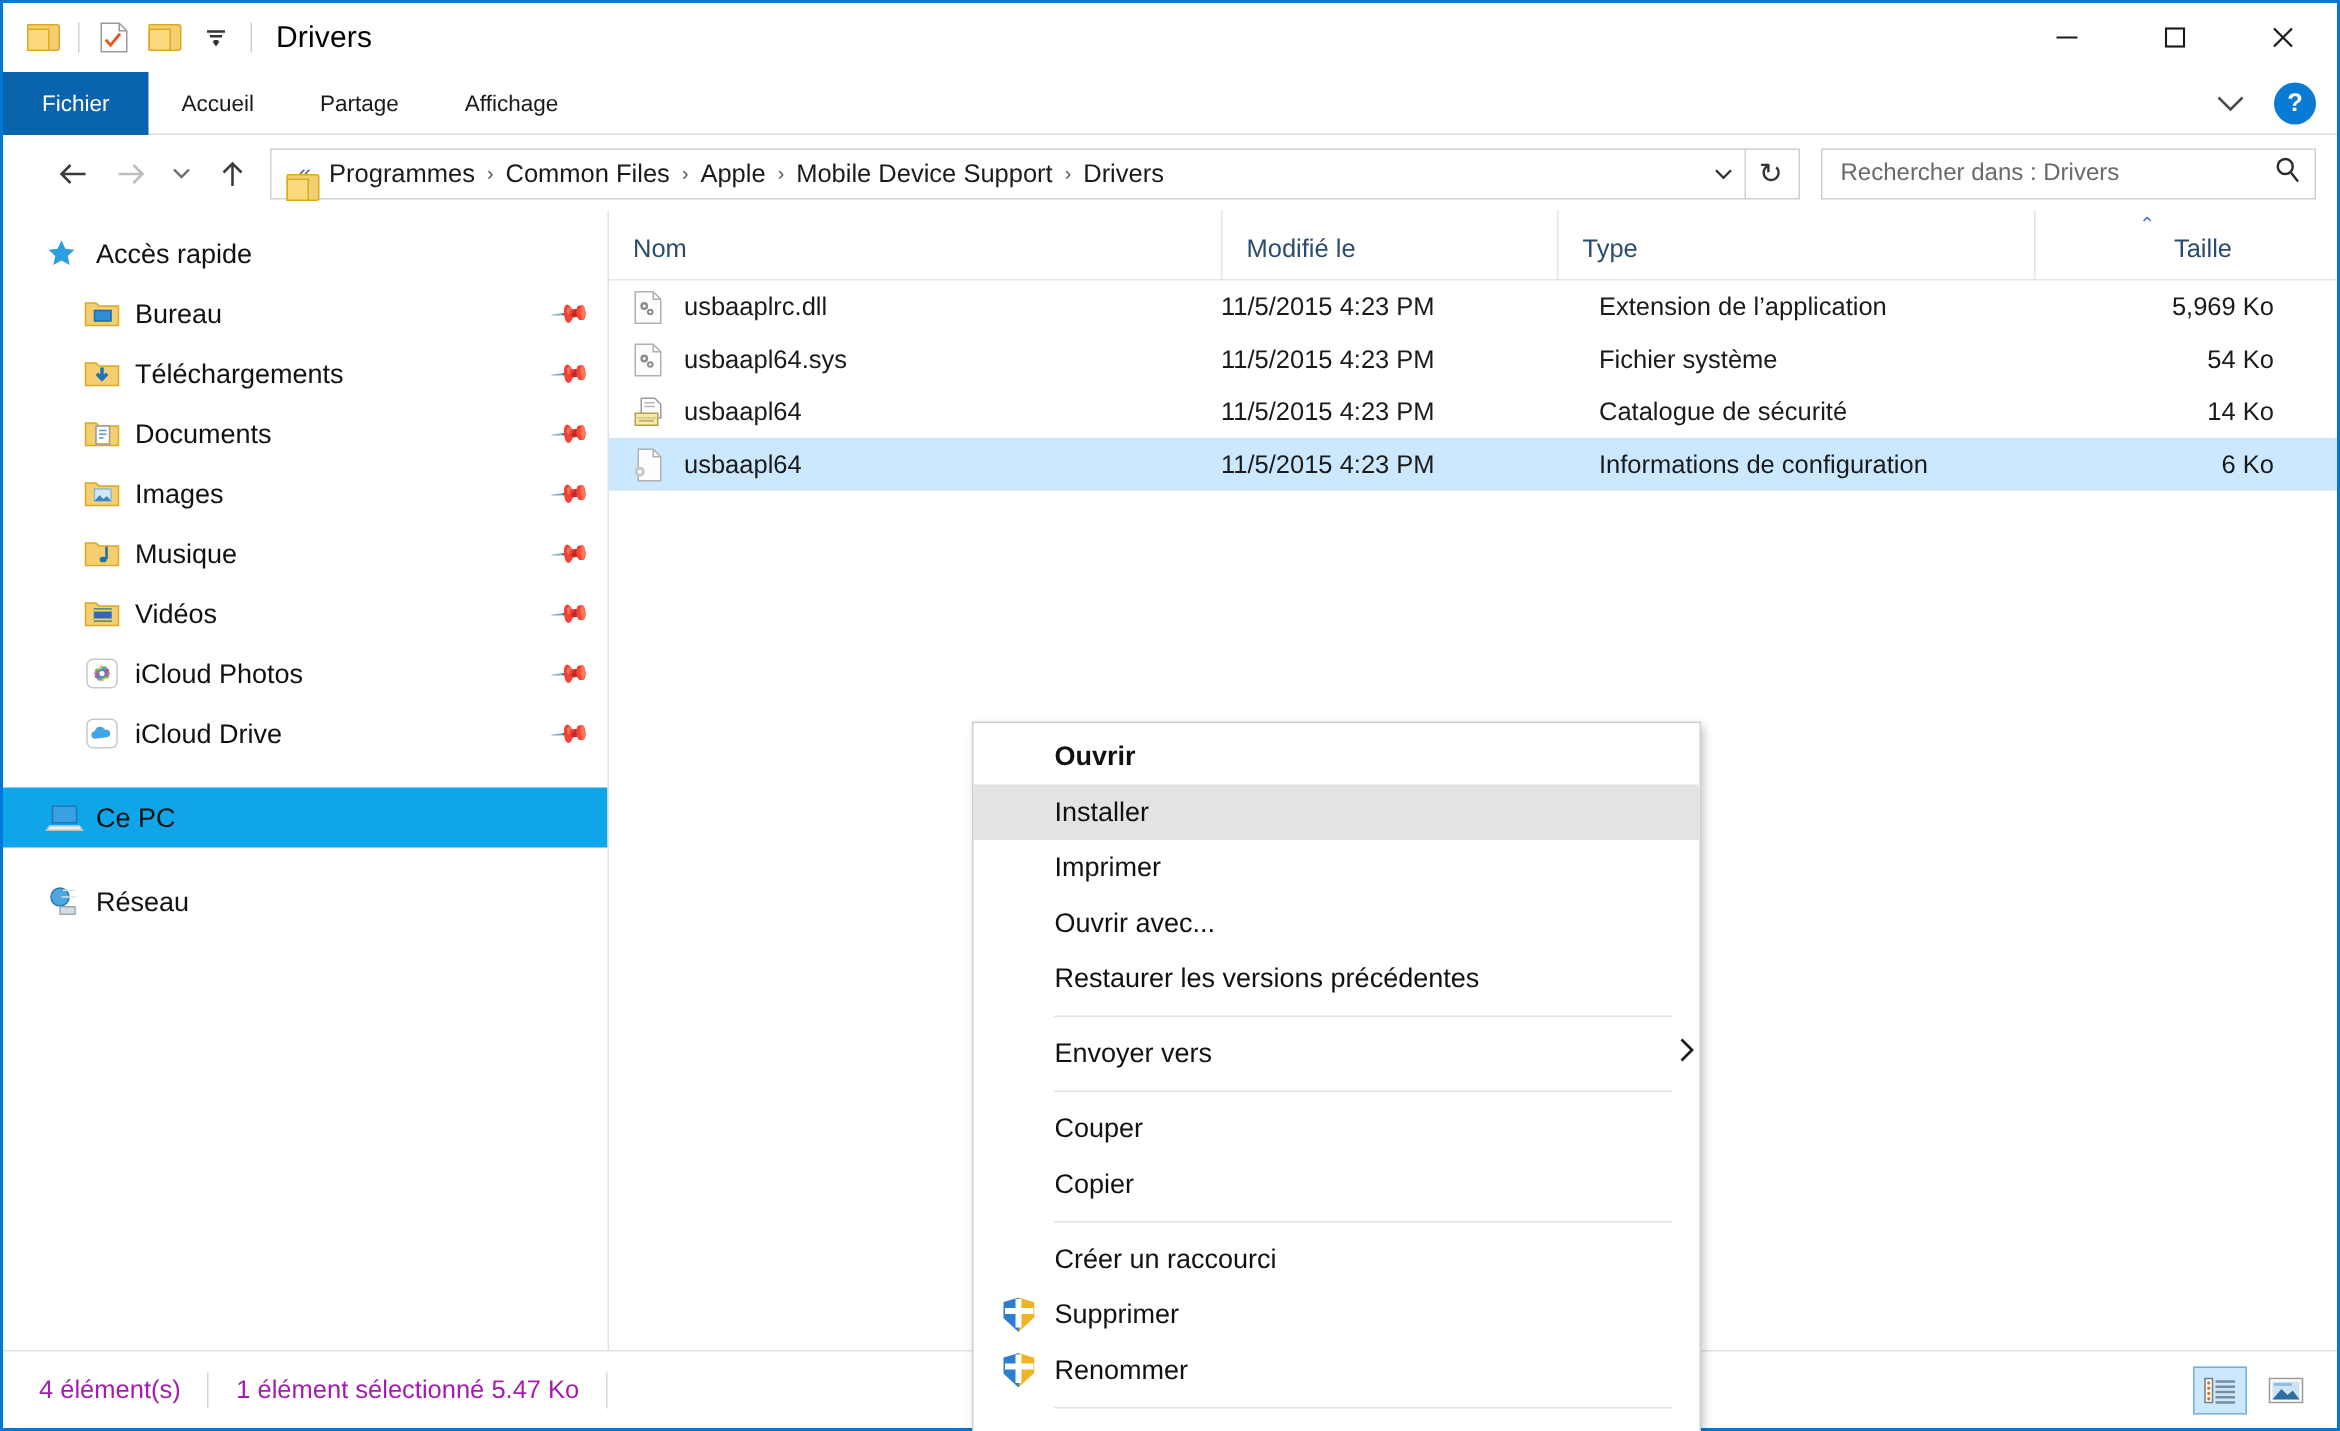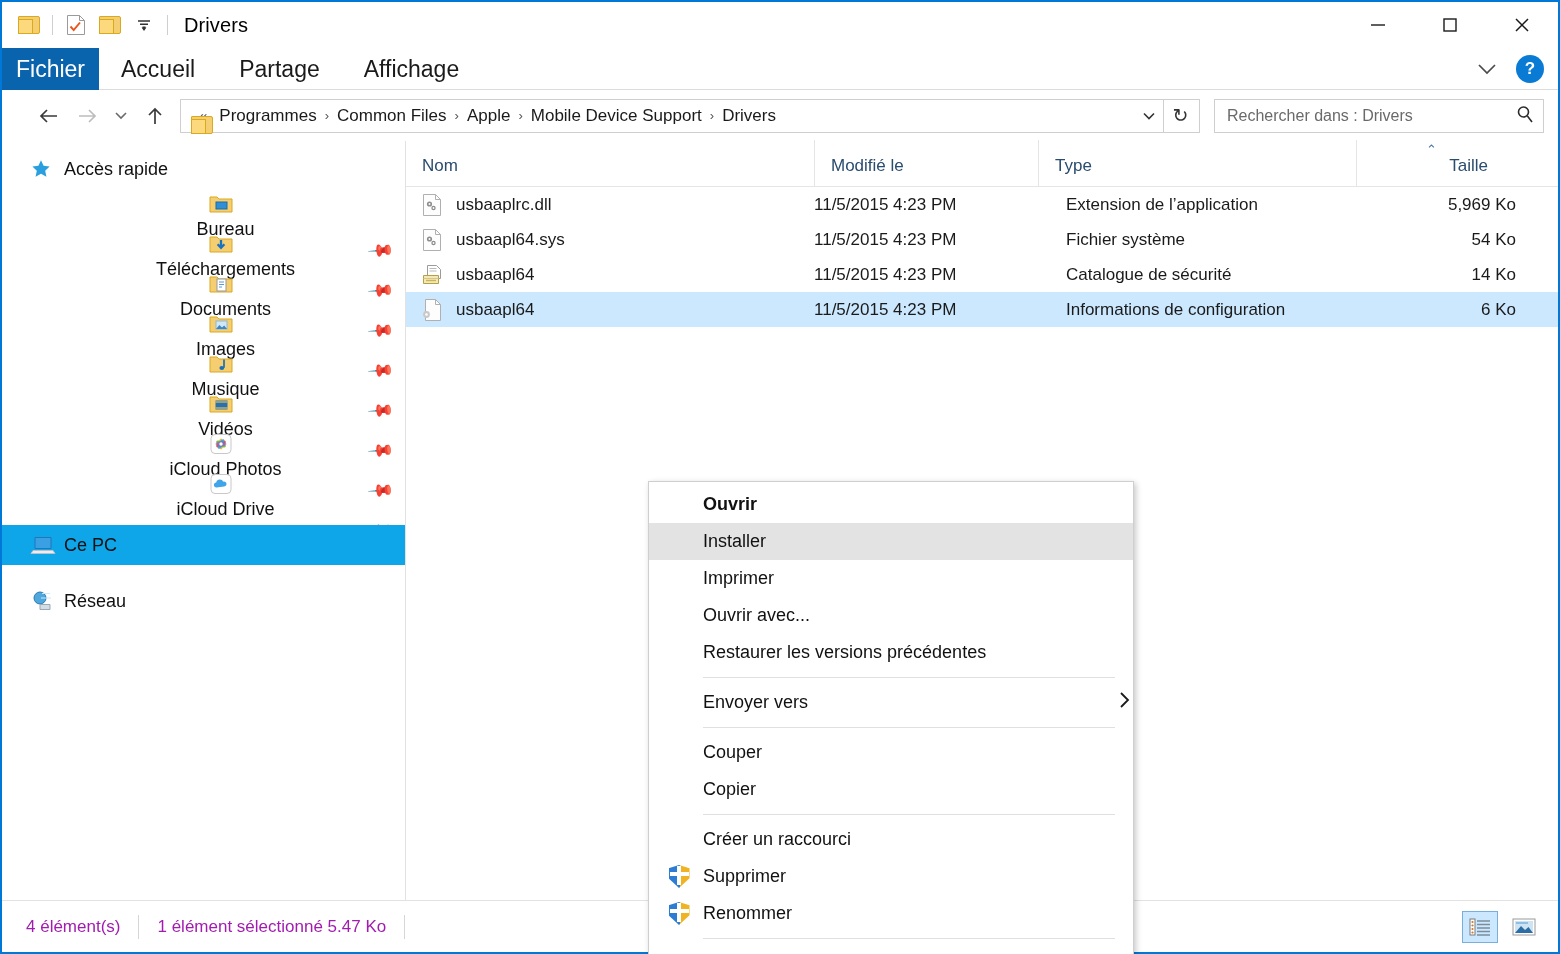--- a/index.html
+++ b/index.html
@@ -53,21 +53,21 @@
   
   .ribbon {
     height: 42px; flex: 0 0 42px;
     display: flex; align-items: stretch;
     background: #ffffff;
     border-bottom: 1px solid #dcdcdc;
     position: relative;
   }
   .tab {
     display: flex; align-items: center; justify-content: center;
-    padding: 0 22px; font-size: 23px; color: #1a1a1a;
+    padding: 0 22px; font-size: 15px; color: #1a1a1a;
     height: 42px;
   }
   .tab.file { background: #0a64ad; color: #fff; width: 97px; padding: 0; }
   .ribbon-right { margin-left: auto; display: flex; align-items: center; padding-right: 14px; gap: 16px; }
   .chev-down { width: 26px; height: 26px; display: flex; align-items: center; justify-content: center; }
   .help-btn {
     width: 28px; height: 28px; border-radius: 50%;
     background: #0a7bd4; color: #fff;
     display: flex; align-items: center; justify-content: center;
     font-size: 17px; font-weight: bold;
@@ -125,21 +125,21 @@
     width: 404px; flex: 0 0 404px;
     border-right: 1px solid #e2e2e2;
     background: #fff; padding-top: 8px;
     overflow: hidden; position: relative;
   }
   .nav-item {
     height: 40px; display: flex; align-items: center;
     padding-left: 28px; padding-right: 14px; font-size: 18px; color: #111;
     position: relative;
   }
-  .nav-item.child { padding-left: 54px; flex-direction: column; }
+  .nav-item.child { padding-left: 54px; }
   .nav-item.selected { background: #0ea5e9; }
   .nav-item .ico { width: 30px; display: flex; align-items: center; flex: 0 0 30px; }
   .nav-item .lbl { margin-left: 4px; white-space: nowrap; }
   .pin {
     margin-left: auto; color: #8a8a8a; font-size: 17px;
     transform: rotate(40deg);
   }
   .nav-gap { height: 16px; }
 
   

